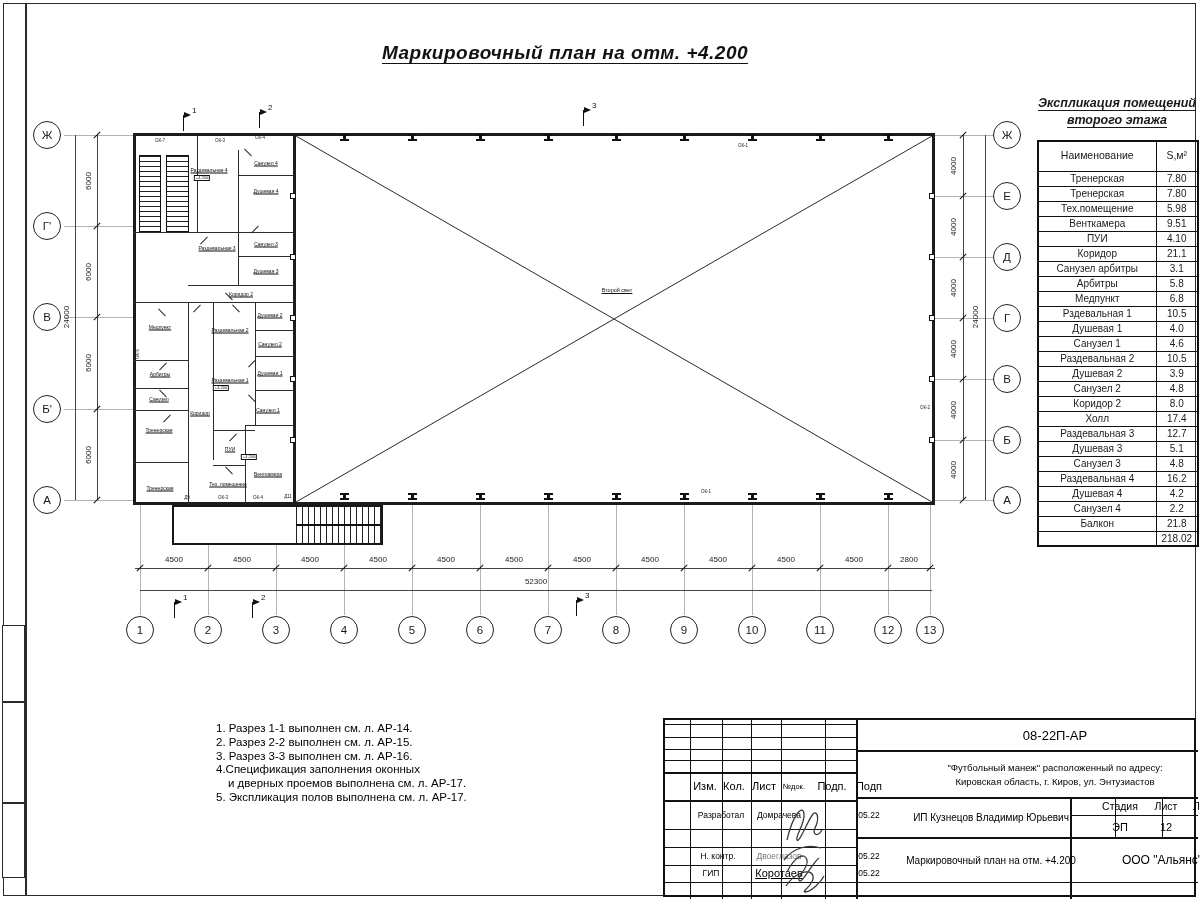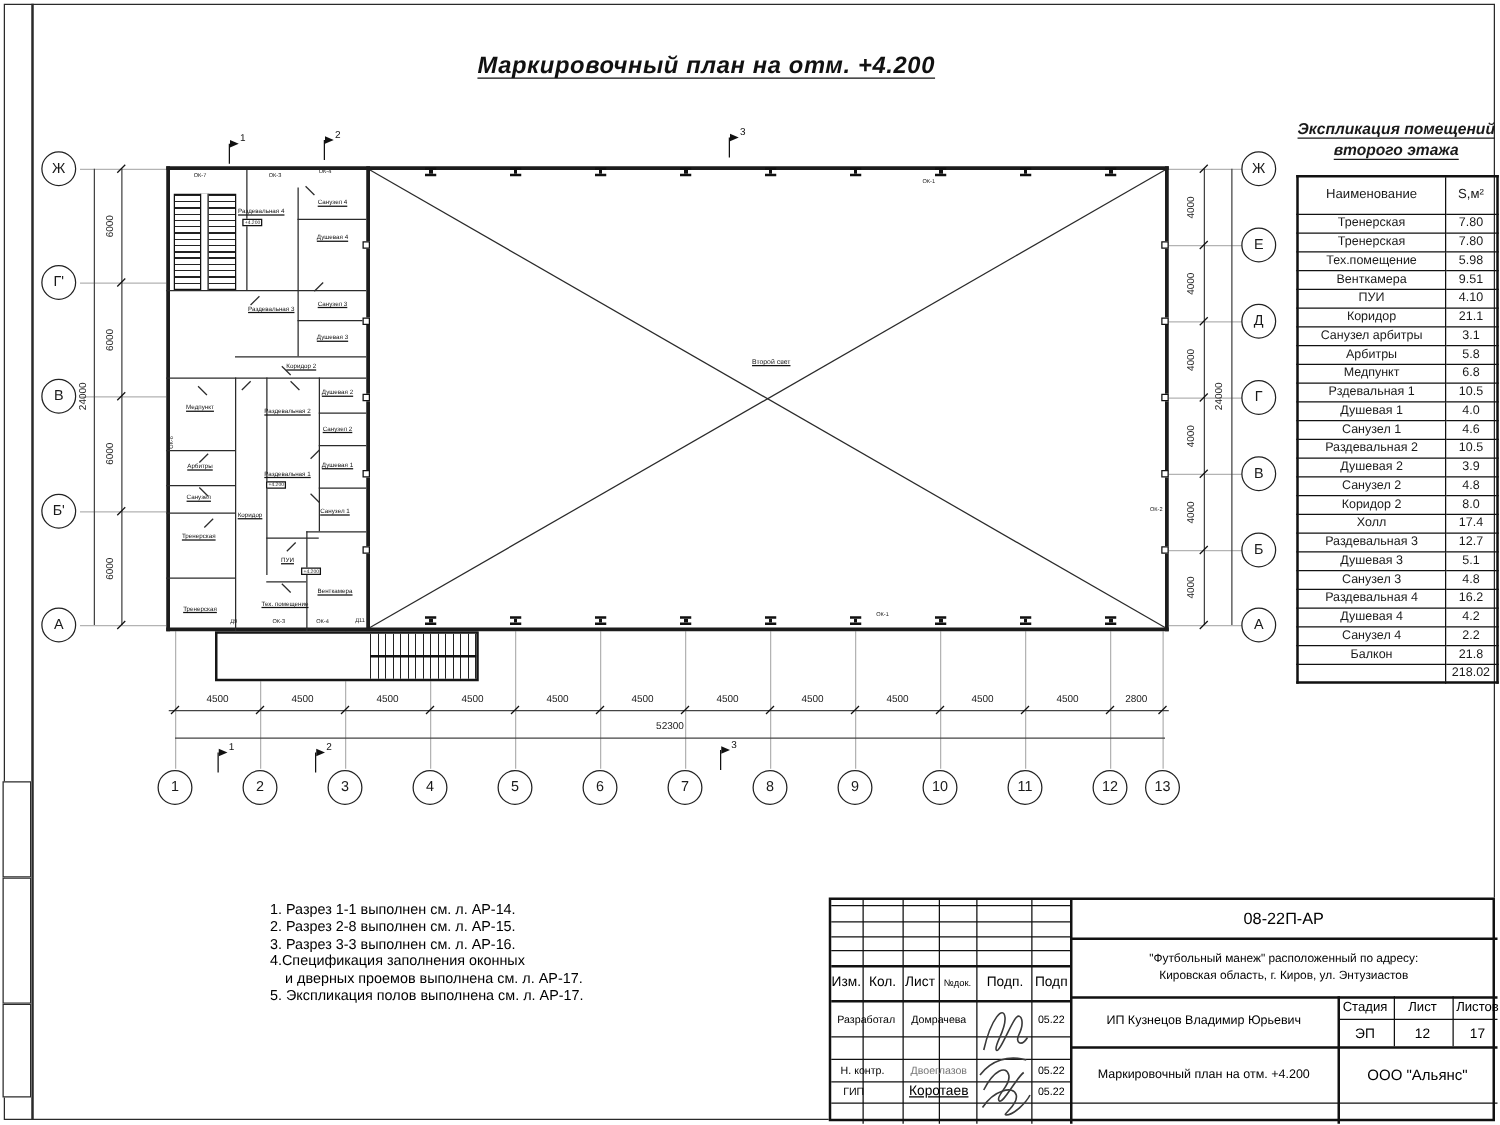--- a/index.html
+++ b/index.html
@@ -54,21 +54,21 @@
               table-layout:fixed;}
   table.sched td,table.sched th{border:1px solid #111;font-weight:normal;text-align:center;padding:0;
               font-size:10px;line-height:1.1;height:15px;overflow:hidden;white-space:nowrap;}
   table.sched th{height:30px;font-size:10.5px;}
   
   .notes{position:absolute;left:216px;top:722px;font-size:11.5px;line-height:13.8px;color:#000;}
   .notes .indent{padding-left:12px;}
   
   .stamp{position:absolute;left:663px;top:718px;width:533px;height:179px;border:2px solid #111;background:#fff;}
   .sl{position:absolute;background:#111;}
-  .st{position:absolute;transform:translate(-50%,-50%);white-space:nowrap;color:#000;}
+  .st{position:absolute;transform:translate(-50%,-50%);white-space:nowrap;color:#000;margin-left:28px;}
 </style>
 </head>
 <body>
 
 <div class="sheet">
 
   <div class="frame-outer"></div>
   <div class="frame-left"></div>
   <div class="edge-box" style="top:625px;height:77px;"></div>
   <div class="edge-box" style="top:702px;height:101px;"></div>
@@ -440,21 +440,21 @@
         </tr>
         <tr>
           <td></td>
           <td>218.02</td>
         </tr>
       </tbody>
   </table>
 
   <div class="notes" id="notes">
       <div>1. Разрез 1-1 выполнен см. л. АР-14.</div>
-      <div>2. Разрез 2-8 выполнен см. л. АР-15.</div>
+      <div>2. Разрез 2-2 выполнен см. л. АР-15.</div>
       <div>3. Разрез 3-3 выполнен см. л. АР-16.</div>
       <div>4.Спецификация заполнения оконных</div>
       <div class="indent">и дверных проемов выполнена см. л. АР-17.</div>
       <div>5. Экспликация полов выполнена см. л. АР-17.</div>
     </div>
 
   <div class="stamp">
 
     <div class="sl" style="left:25px;top:0;width:1px;height:179px;"></div>
     <div class="sl" style="left:57px;top:0;width:1px;height:179px;"></div>

